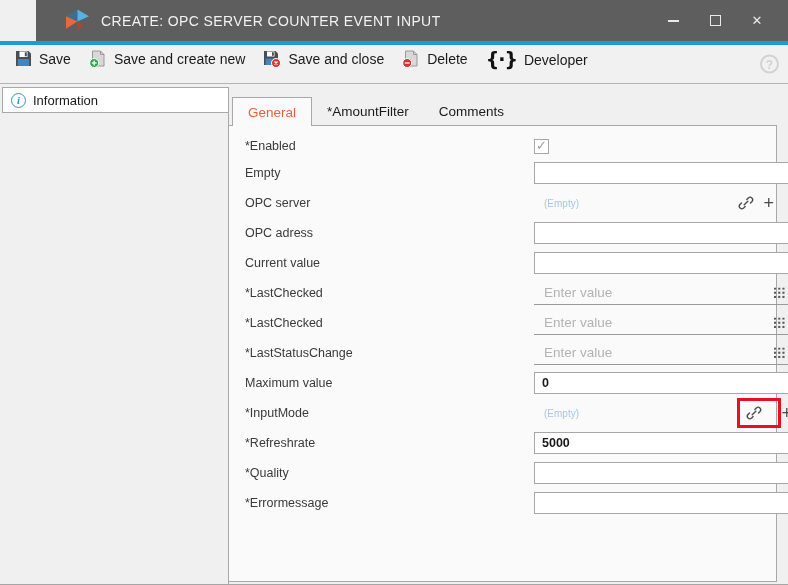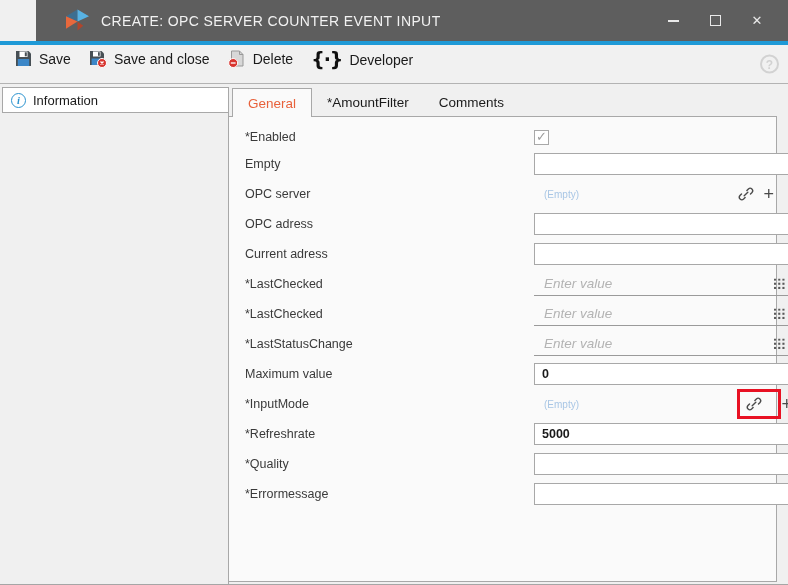--- a/index.html
+++ b/index.html
@@ -34,39 +34,39 @@
   
   .content { flex:1; position:relative; background:#f0f0f0; }
 
   .info-box { position:absolute; left:2px; top:3px; width:227px; height:26px; background:#ffffff;
               border:1px solid #a8a8a8; display:flex; align-items:center; padding-left:8px; gap:7px;
               font-size:13px; color:#1a1a1a; }
   .info-icon { width:15px; height:15px; border-radius:50%; border:1.5px solid #2b93cf; color:#2b93cf;
                display:flex; align-items:center; justify-content:center; font-size:10.5px; font-weight:700;
                font-family:"Liberation Serif", serif; font-style:italic; flex-shrink:0; }
 
-  .main { position:absolute; left:228px; top:4px; width:549px; bottom:0; border-left:1px solid #a8a8a8; }
+  .main { position:absolute; left:228px; top:13px; width:549px; bottom:0; border-left:1px solid #a8a8a8; }
 
   .tabbar { height:28px; display:flex; align-items:stretch; padding-left:3px; position:relative; z-index:2; }
   .tab { font-size:13.5px; color:#1a1a1a; display:flex; align-items:center; padding:0 15px; cursor:default; }
   .tab.active { background:#fafafa; border:1px solid #a8a8a8; border-bottom:none; color:#e8613b; height:29px; }
 
   .panel { position:absolute; left:0; top:28px; right:0; bottom:2px; background:#fafafa;
            border:1px solid #a8a8a8; border-left:none; padding:8px 0 0 16px; z-index:1; }
 
   .row { height:30px; display:flex; align-items:center;gap:47px; }
   .row.row-cb { height:24px; }
   .row-label { width:242px; flex-shrink:0; font-size:12.5px; color:#3a3a3a; }
   .ctrl { width:255px; height:100%; position:relative; display:flex; align-items:center; }
 
   input.box { width:255px; height:22px; border:1px solid #a8a8a8; background:#ffffff; padding:0 7px;
               font-size:12.5px; font-weight:700; color:#1a1a1a; font-family:"Liberation Sans", sans-serif; outline:none; }
 
   .underline { width:255px; height:23px; border-bottom:1px solid #9a9a9a; display:flex; align-items:center;
-               padding-left:10px; position:relative;font-style:italic; }
+               padding-left:10px; position:relative; }
   .ph { color:#b3b3b3; font-size:13.5px; }
   .icon-grid { position:absolute; right:4px; top:50%; transform:translateY(-50%); display:flex; }
 
   .empty-val { color:#a8c6e5; font-size:10px; padding-left:10px; }
   .icon-link { position:absolute; right:22px; display:flex; }
   .icon-plus { position:absolute; right:2px; font-size:18px; font-weight:300; color:#4a4a4a; line-height:1; }
 
   .red-box { position:absolute; right:-5px; top:50%; transform:translateY(-50%); width:44px; height:30px;
              border:3px solid #e81123; display:flex; align-items:center; padding-left:6px; }
   .icon-plus.plus-out { right:-16px; }
@@ -111,20 +111,32 @@
         <svg width="17" height="17" viewBox="0 0 17 17">
           <path d="M1 1 h12.5 L16 3.5 V16 H1 Z" fill="#474f54"></path>
           <rect x="4.5" y="1.5" width="8" height="5.5" fill="#ffffff"></rect>
           <rect x="9.8" y="2.3" width="2" height="4" fill="#474f54"></rect>
           <rect x="2.8" y="9" width="11.4" height="7" fill="#3c87c8"></rect>
         </svg>
       </span>
       <span>Save</span>
     </div>
 
+    <div class="tb-btn">
+      <span class="tb-icon">
+        <svg width="18" height="18" viewBox="0 0 18 18">
+          <path d="M3.5 1 h8 L15 4.5 V16 H3.5 Z" fill="#d8d8d8" stroke="#999999"></path>
+          <path d="M11.5 1 V4.5 H15" fill="none" stroke="#999999"></path>
+          <circle cx="5.2" cy="13" r="4.5" fill="#2fa84f" stroke="#ffffff"></circle>
+          <rect x="4.55" y="10.6" width="1.3" height="4.8" fill="#ffffff"></rect>
+          <rect x="2.8" y="12.35" width="4.8" height="1.3" fill="#ffffff"></rect>
+        </svg>
+      </span>
+      <span>Save and create new</span>
+    </div>
 
     <div class="tb-btn">
       <span class="tb-icon">
         <svg width="18" height="18" viewBox="0 0 18 18">
           <path d="M1 1 h11.5 L15 3.5 V15 H1 Z" fill="#474f54"></path>
           <rect x="4" y="1.5" width="7.5" height="5" fill="#ffffff"></rect>
           <rect x="9" y="2.2" width="1.8" height="3.6" fill="#474f54"></rect>
           <rect x="2.6" y="8.5" width="10.6" height="6.5" fill="#3c87c8"></rect>
           <circle cx="13" cy="13" r="4.5" fill="#d8342e" stroke="#ffffff"></circle>
           <path d="M11.5 11.5 L14.5 14.5 M14.5 11.5 L11.5 14.5" stroke="#ffffff" stroke-width="1.3"></path>
@@ -204,21 +216,21 @@
         </div>
 
         <div class="row">
           <div class="row-label">OPC adress</div>
           <div class="ctrl">
             <input class="box" type="text" value="" style="">
           </div>
         </div>
 
         <div class="row">
-          <div class="row-label">Current adress</div>
+          <div class="row-label">Current value</div>
           <div class="ctrl">
             <input class="box" type="text" value="" style="">
           </div>
         </div>
 
         <div class="row">
           <div class="row-label">*LastChecked</div>
           <div class="ctrl">
             <div class="underline">
               <span class="ph">Enter value</span>

